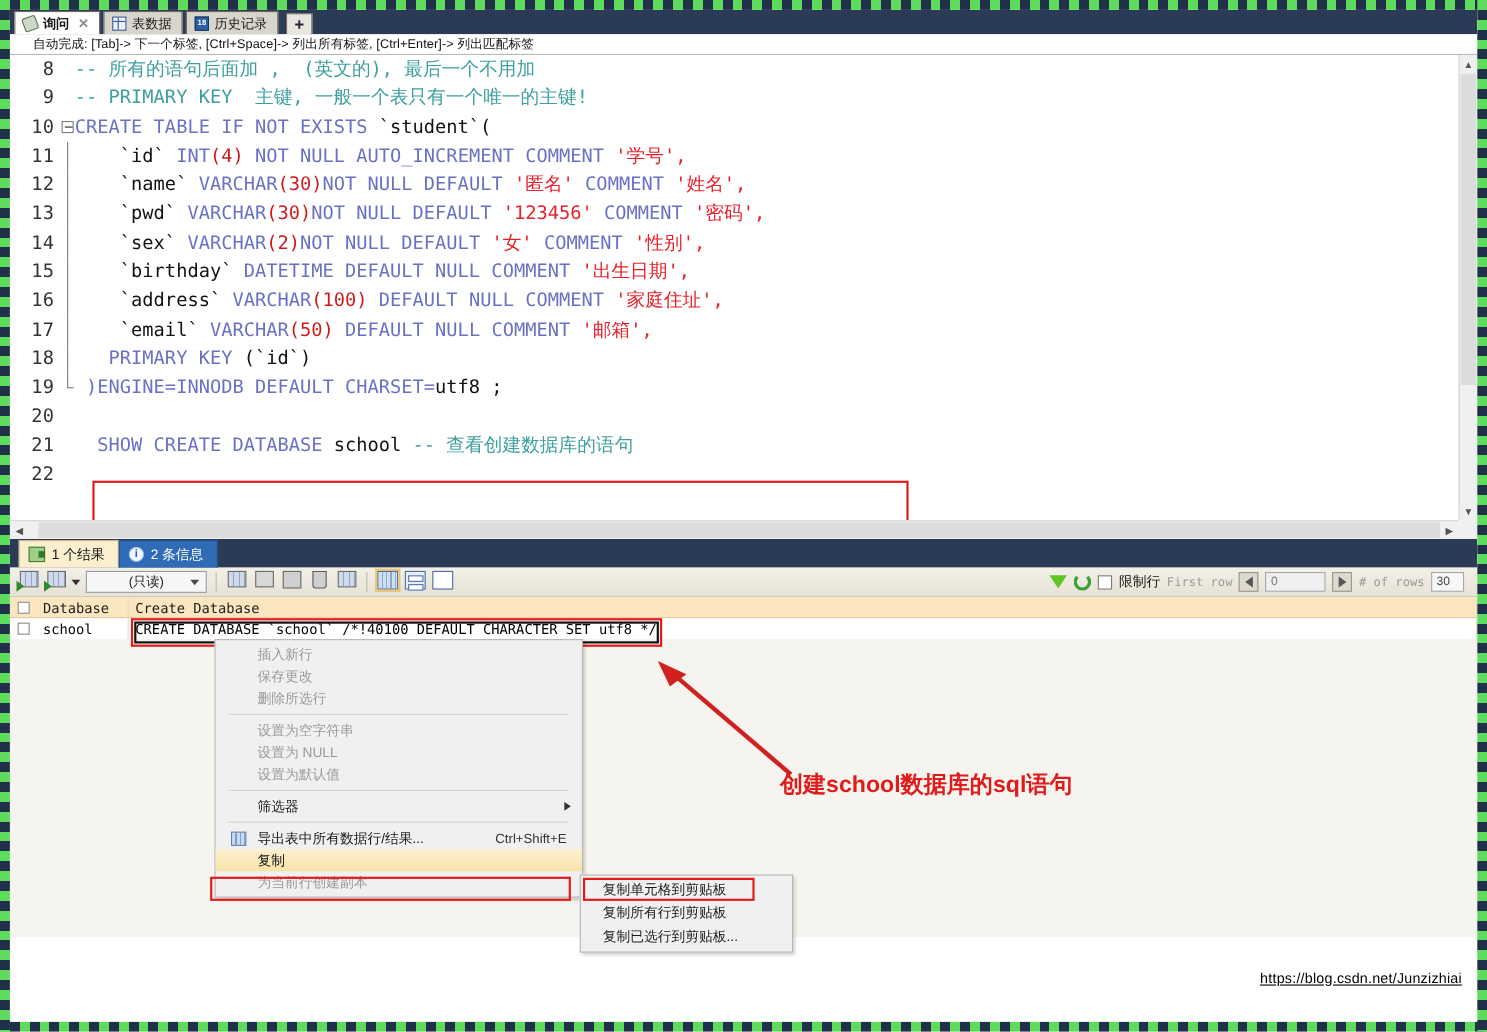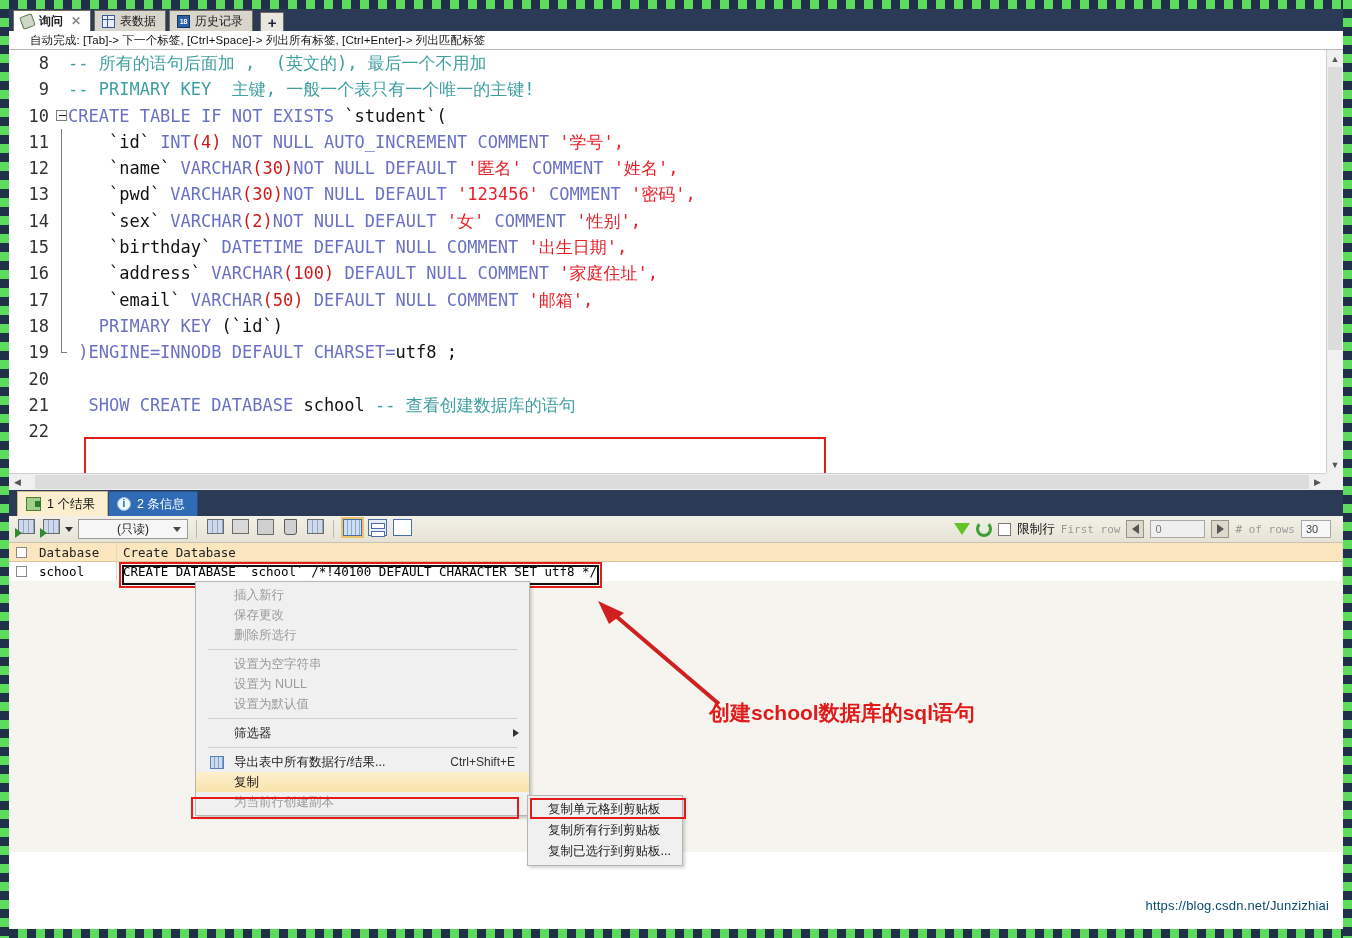--- a/index.html
+++ b/index.html
@@ -219,40 +219,40 @@
   .mi .mi-ic { position:absolute; left:14px; width:14px; height:13px;
       background:repeating-linear-gradient(90deg,#c9dcf2 0 3px,#7e9fc9 3px 4px); border:1px solid #5b7fb0; }
   .msep { height:1px; background:#d0d0d0; margin:4px 12px; }
   .mi.hl { background:linear-gradient(#fdf0cf,#f8e2a8); color:#111; }
   .mi-hl-box {
     position:absolute; left:182px; top:788px; width:328px; height:22px;
     border:2.5px solid #e41b1b; z-index:33;
   }
 
   .submenu {
-    position:absolute; left:518px; top:786px; width:156px;
+    position:absolute; left:518px; top:786px; width:194px;
     background:#f0f0f0; border:1px solid #b6b6b6; box-shadow:2px 2px 3px rgba(0,0,0,.18);
     padding:3px 0; z-index:34;
   }
   .smi { height:21px; display:flex; align-items:center; padding-left:20px; font-size:12.5px; color:#1a1a1a; white-space:nowrap; }
   .smi-hl-box {
     position:absolute; left:521px; top:789px; width:156px; height:21px;
     border:2.5px solid #e41b1b; z-index:36;
   }
 
   
   .anno-text {
     position:absolute; left:700px; top:690px; font-size:21px; font-weight:bold;
     color:#e01b1b; white-space:nowrap; z-index:20;
   }
   .anno-arrow { position:absolute; left:575px; top:580px; width:330px; height:130px; z-index:20; }
 
   .watermark {
-    position:absolute; right:14px; bottom:16px; font-size:13px; color:#0c4a6e;
-    letter-spacing:.2px; z-index:20;
+    position:absolute; right:14px; bottom:32px; font-size:13px; color:#000000;
+    letter-spacing:.2px; z-index:20;text-decoration:underline;
   }
 
   
   .bottom-fill { position:absolute; left:0; right:0; bottom:0; height:96px; background:#ffffff; }
 </style>
 </head>
 <body>
 
 <div class="frame-edge" id="edge-top"></div>
 <div class="frame-edge" id="edge-bottom"></div>

